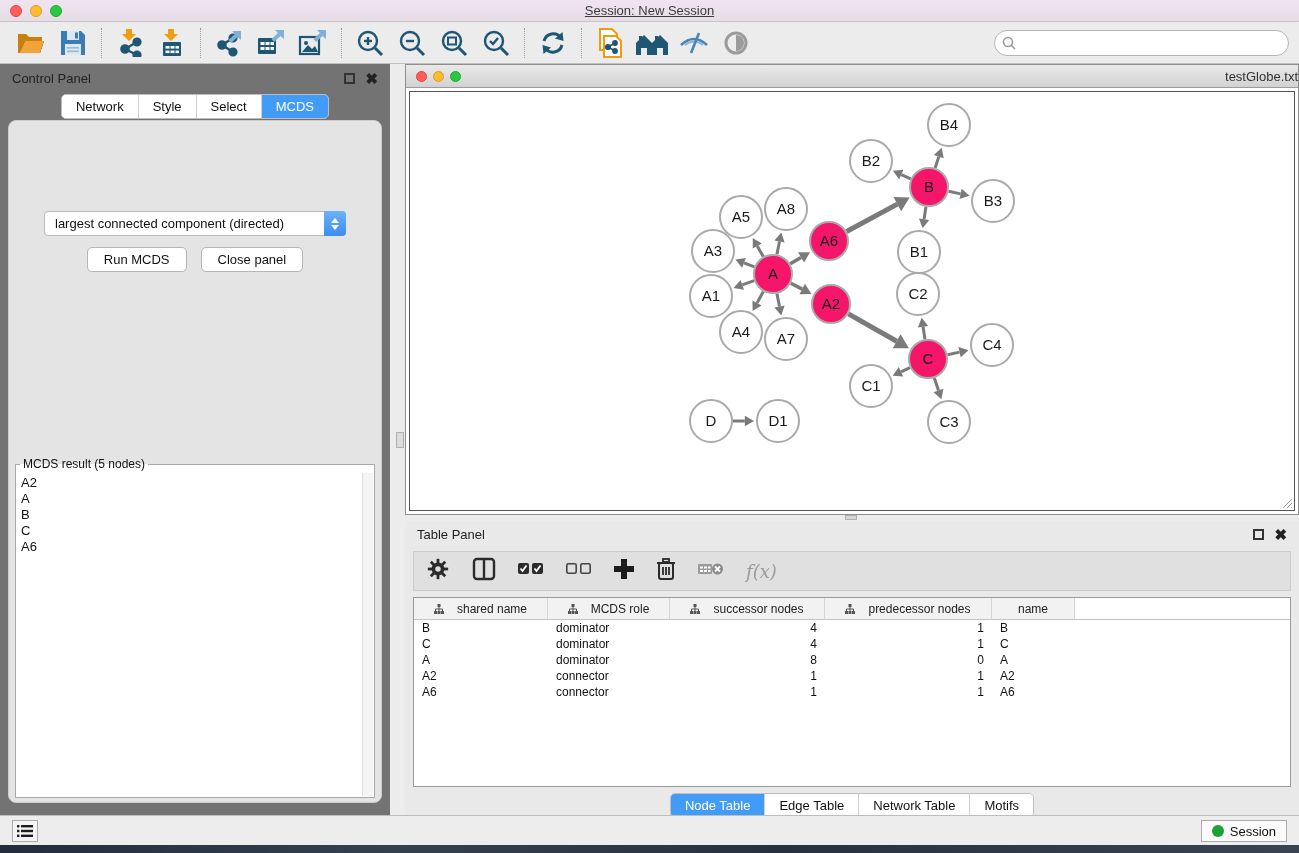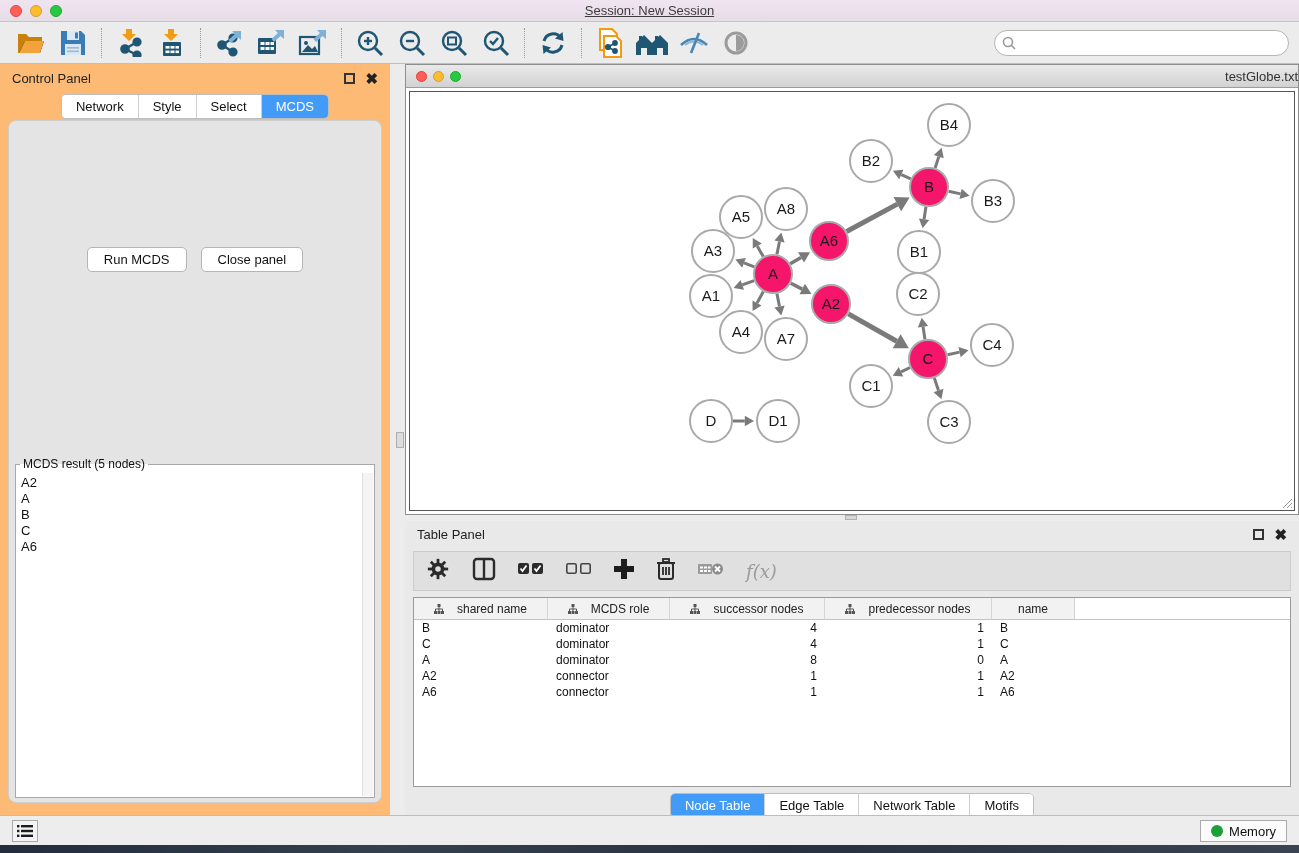--- a/index.html
+++ b/index.html
@@ -17,21 +17,21 @@
   .toolbar { position:absolute; left:0; top:22px; width:1299px; height:42px; background:#ececec;
     border-bottom:1px solid #bfbfbf; display:flex; align-items:center; padding-left:10px; }
   .tbicon { width:34px; height:32px; display:flex; align-items:center; justify-content:center; margin:0 4px; }
   .tbsep { width:1px; height:30px; margin:0 7px; border-left:1px dotted #9a9a9a; }
   .searchbox { position:absolute; right:10px; top:8px; width:295px; height:26px; }
   .searchbox input { width:100%; height:100%; border:1px solid #b5b5b5; border-radius:13px; padding-left:26px;
     font-size:13px; background:#fff; outline:none; }
   .searchbox svg { position:absolute; left:8px; top:6px; }
 
   
-  .control-panel { position:absolute; left:0; top:64px; width:390px; height:751px; background:#fdba74; }
+  .control-panel { position:absolute; left:0; top:64px; width:390px; height:751px; background:#737373; }
   .cp-header { height:28px; display:flex; align-items:center; padding:0 12px; font-size:13px; color:#222; }
   .panel-icons { margin-left:auto; display:flex; gap:10px; align-items:center; }
   .float-box { width:11px; height:11px; border:2px solid #333; background:transparent; }
   .close-x { font-size:15px; font-weight:bold; color:#222; line-height:11px; }
   .cp-tabs { display:flex; justify-content:center; margin-top:2px; }
   .seg { display:inline-flex; border:1px solid #bdbdbd; border-radius:5px; overflow:hidden; background:#fff; }
   .seg .tab { padding:4px 14px; font-size:13px; color:#111; background:#fff; border-right:1px solid #cfcfcf; cursor:default; }
   .seg .tab:last-child { border-right:none; }
   .seg .tab.sel { background:#419bf7; color:#fff;text-align:center; }
   .cp-body { position:absolute; left:8px; right:8px; top:56px; bottom:12px;
@@ -277,20 +277,27 @@
   </div>
   <div class="cp-tabs">
     <div class="seg">
         <div class="tab">Network</div>
         <div class="tab">Style</div>
         <div class="tab">Select</div>
         <div class="tab sel">MCDS</div>
       </div>
   </div>
   <div class="cp-body">
+    <div class="dropdown">
+      <span class="dd-text">largest connected component (directed)</span>
+      <span class="dd-stepper">
+          <span class="tri-up"></span>
+          <span class="tri-dn"></span>
+        </span>
+    </div>
     <div class="cp-buttons">
       <button class="btn">Run MCDS</button>
       <button class="btn">Close panel</button>
     </div>
     <fieldset class="mcds-fieldset">
       <legend>MCDS result (5 nodes)</legend>
       <div class="result-list">
           <div>A2</div>
           <div>A</div>
           <div>B</div>
@@ -586,16 +593,16 @@
           <rect x="4" y="1" width="12" height="2.4"></rect>
           <rect x="0" y="5.8" width="2.4" height="2.4"></rect>
           <rect x="4" y="5.8" width="12" height="2.4"></rect>
           <rect x="0" y="10.6" width="2.4" height="2.4"></rect>
           <rect x="4" y="10.6" width="12" height="2.4"></rect>
         </g>
       </svg>
   </div>
   <div class="memory-btn">
     <span class="mem-dot"></span>
-    <span>Memory</span>
+    <span>Session</span>
   </div>
 </div>
 <div class="desktop-strip"></div>
 
 </body></html>

